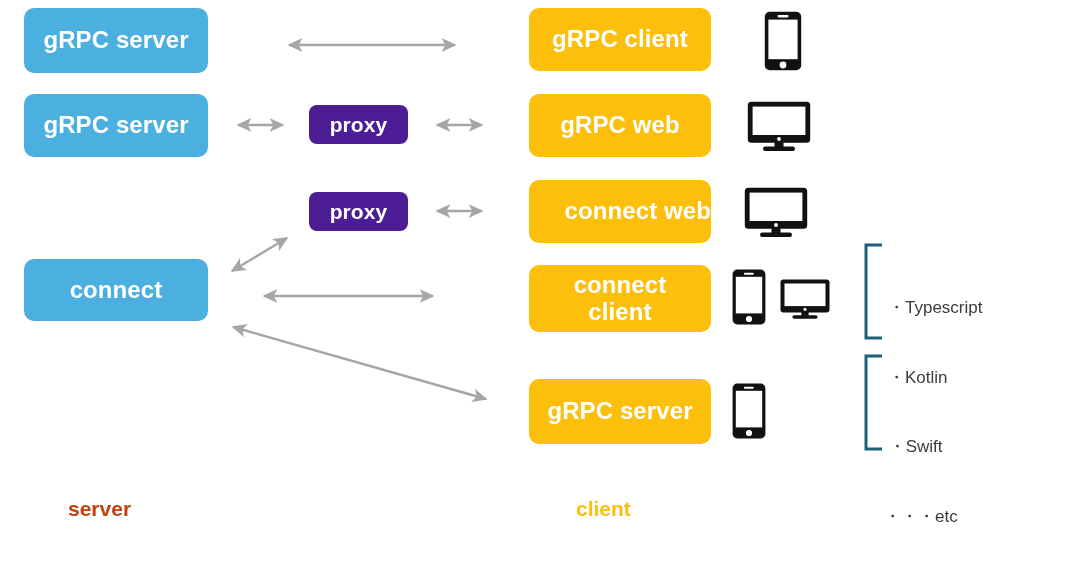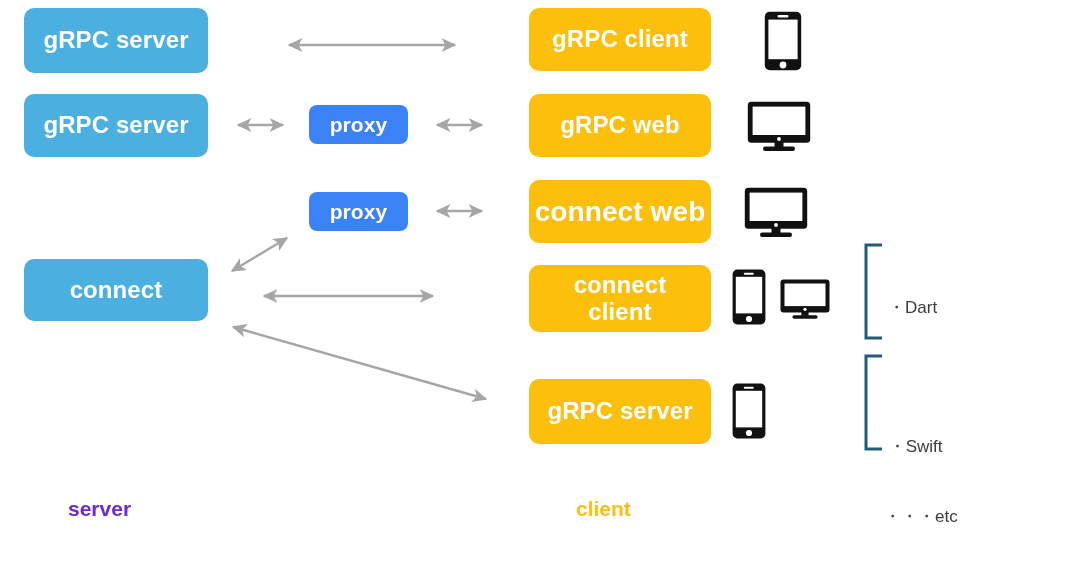--- a/index.html
+++ b/index.html
@@ -24,21 +24,21 @@
     justify-content: center;
     text-align: center;
     color: #ffffff;
     font-weight: bold;
     border-radius: 10px;
     line-height: 1.12;
     box-sizing: border-box;
     letter-spacing: 0.1px;
   }
   .node.server  { background: #4BB0DF; }
-  .node.proxy   { background: #3b82f6; border-radius: 8px; }
+  .node.proxy   { background: #4c1d95; border-radius: 8px; }
   .node.client  { background: #FBBF0C; }
 
   .arrow-layer {
     position: absolute;
     left: 0;
     top: 0;
     width: 1089px;
     height: 563px;
     pointer-events: none;
   }
@@ -53,21 +53,21 @@
     color: #3c3c3c;
     font-size: 17px;
     line-height: 1.38;
     white-space: pre;
   }
   .axis-label {
     position: absolute;
     font-weight: bold;
     font-size: 21px;
   }
-  .axis-label.server-label { color: #6d28d9; }
+  .axis-label.server-label { color: #c2410c; }
   .axis-label.client-label { color: #FBBF0C; }
 </style>
 </head>
 <body>
 
 <div id="canvas">
 
   <svg class="arrow-layer" viewBox="0 0 1089 563" width="1089" height="563" xmlns="http://www.w3.org/2000/svg">
     <defs>
       <marker id="arrowEnd" markerWidth="7" markerHeight="7" refX="5.6" refY="3.5" orient="auto" markerUnits="strokeWidth">
@@ -128,21 +128,21 @@
   </div>
 
   <div class="node client" style="left:529px; top:94px; width:182px; height:63px; font-size:24px;">
     <span>gRPC web</span>
   </div>
 
   <div class="node client" style="left:529px; top:8px; width:182px; height:63px; font-size:24px;">
     <span>gRPC client</span>
   </div>
 
-  <div class="node client" style="left:529px; top:180px; width:182px; height:63px; font-size:28px;">
+  <div class="node client" style="left:529px; top:180px; width:182px; height:63px; font-size:24px;justify-content:flex-end;">
     <span>connect web</span>
   </div>
 
   <div class="node client" style="left:529px; top:265px; width:182px; height:67px; font-size:24px; flex-direction:column;">
     <span>connect</span>
     <span>client</span>
   </div>
 
   <div class="node client" style="left:529px; top:379px; width:182px; height:65px; font-size:24px;">
     <span>gRPC server</span>
@@ -205,21 +205,22 @@
     </svg>
   </div>
 
   <div class="bracket" style="left:862px; top:243px;">
     <svg width="22" height="97" viewBox="0 0 22 97" xmlns="http://www.w3.org/2000/svg">
       <path d="M20,2 L4,2 L4,95 L20,95" fill="none" stroke="#1F5E7A" stroke-width="3"></path>
     </svg>
   </div>
 
   <div class="list-block" style="left:888px; top:249px;">
-    <div>・Dart</div>
+    <div>・Typescript</div>
+    <div>・Kotlin</div>
   </div>
 
   <div class="bracket" style="left:862px; top:354px;">
     <svg width="22" height="97" viewBox="0 0 22 97" xmlns="http://www.w3.org/2000/svg">
       <path d="M20,2 L4,2 L4,95 L20,95" fill="none" stroke="#1F5E7A" stroke-width="3"></path>
     </svg>
   </div>
 
   <div class="list-block" style="left:884px; top:388px;">
     <div> ・Swift</div>

